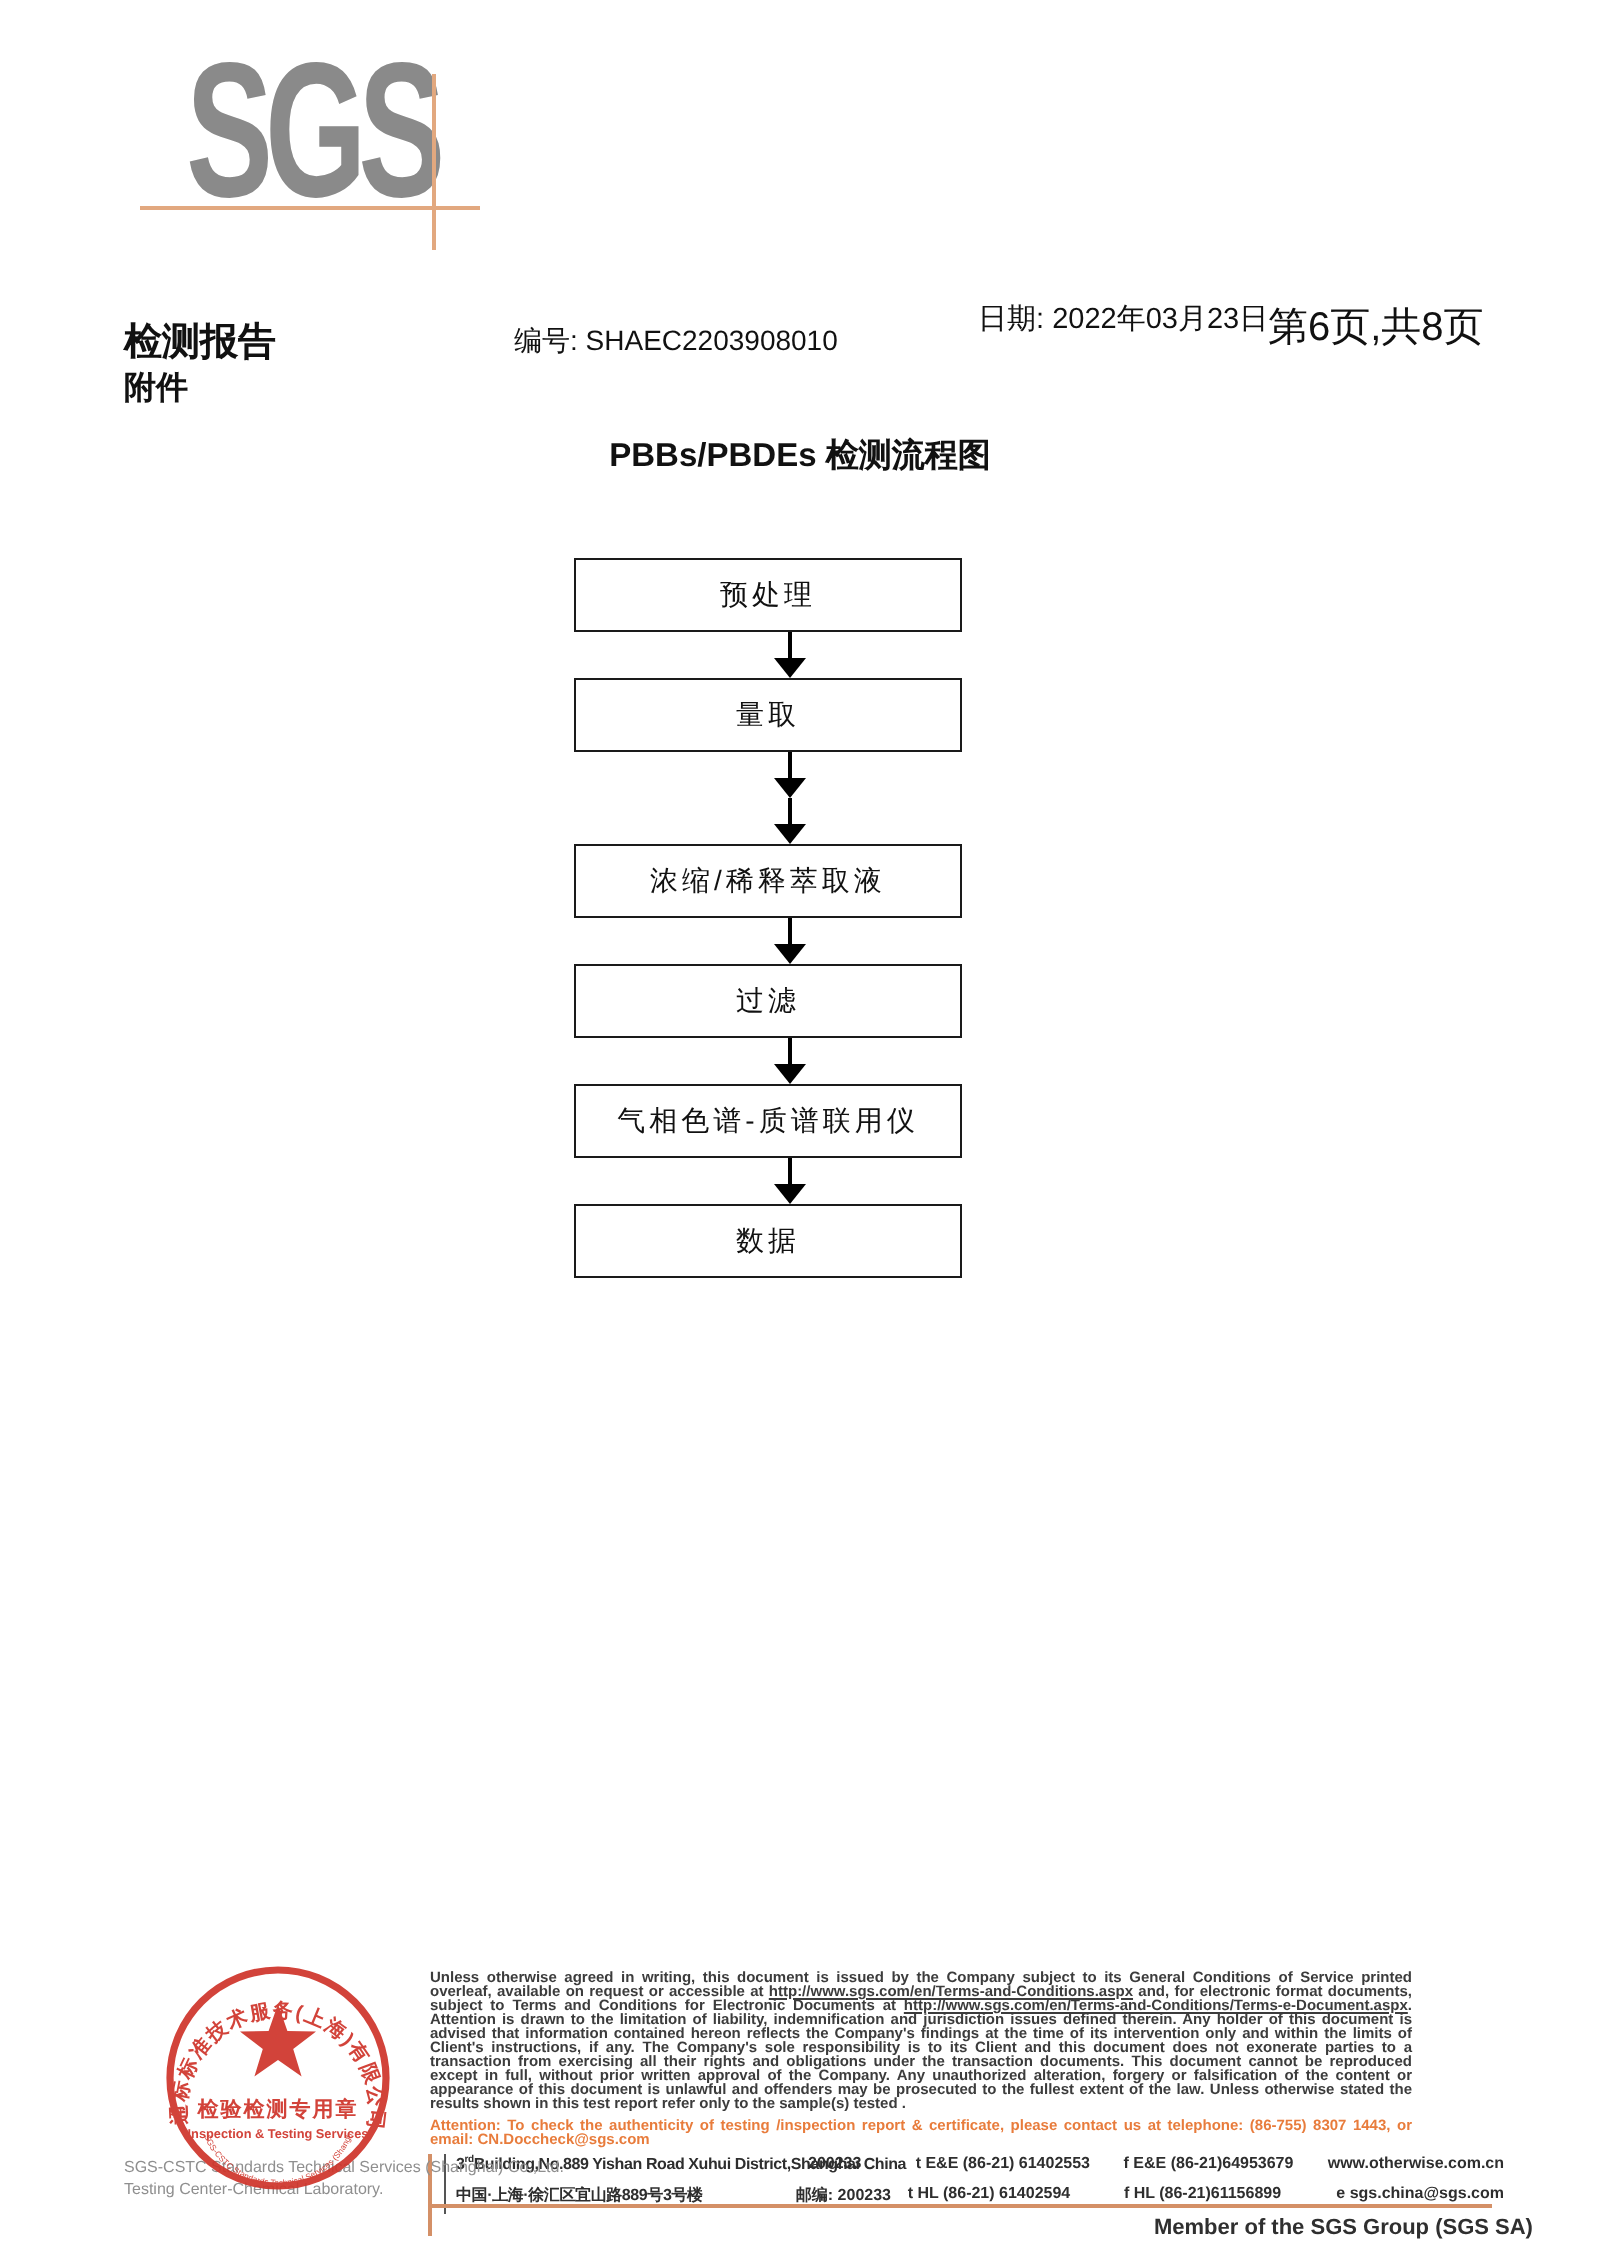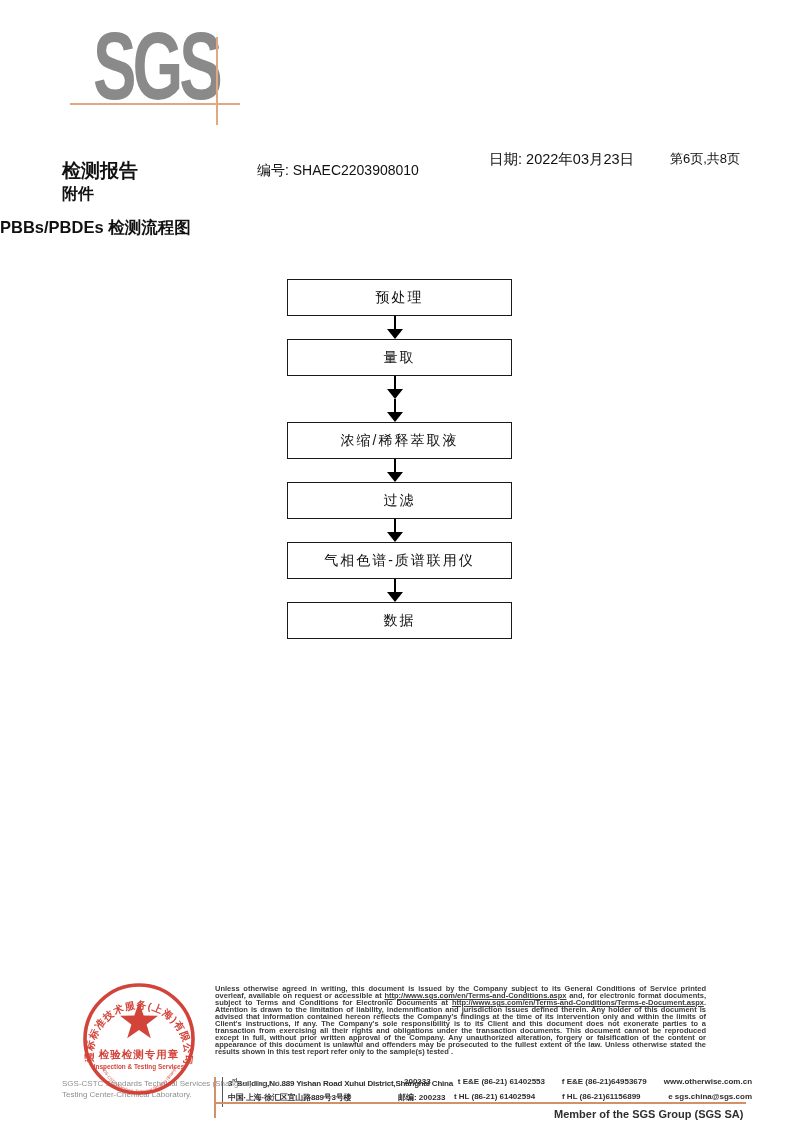--- a/index.html
+++ b/index.html
@@ -10,28 +10,28 @@
   .logo-text{position:absolute;left:93px;top:18px;font-size:96px;font-weight:bold;
              color:#8a8a8a;letter-spacing:-6px;line-height:1;transform:scaleX(.68);
              transform-origin:left top;}
   .logo-hline{position:absolute;left:70px;top:103px;width:170px;height:2px;background:#e2a87f;}
   .logo-vline{position:absolute;left:216px;top:37px;width:2px;height:88px;background:#e2a87f;}
 
   
   .report-title{position:absolute;left:62px;top:146px;font-size:19px;font-weight:bold;margin-top:12px;}
   .report-no{position:absolute;left:257px;top:150px;font-size:14px;margin-top:12px;}
   .report-date{position:absolute;left:489px;top:150px;font-size:14.5px;}
-  .page-info{position:absolute;left:634px;top:150px;font-size:13px;margin-left:36px;}
+  .page-info{position:absolute;left:634px;top:150px;font-size:20px;}
   .attachment{position:absolute;left:62px;top:184px;font-size:16px;font-weight:bold;}
 
   
-  .chart-title{position:absolute;left:0;top:217px;width:800px;text-align:left;
+  .chart-title{position:absolute;left:0;top:217px;width:800px;text-align:center;
                font-size:16.5px;font-weight:bold;}
   .flow{position:absolute;left:287px;top:279px;width:216px;}
-  .flow-box{box-sizing:border-box;width:225px;height:37px;border:1px solid #1a1a1a;
+  .flow-box{box-sizing:border-box;width:194px;height:37px;border:1px solid #1a1a1a;
             display:flex;align-items:center;justify-content:center;font-size:14px;
             letter-spacing:2px;background:#fff;}
   .flow-arrow{position:relative;height:23px;}
   .flow-arrow .shaft{position:absolute;left:107px;top:0;width:2px;height:14px;background:#000;}
   .flow-arrow .head{position:absolute;left:100px;bottom:0;width:0;height:0;
             border-left:8px solid transparent;border-right:8px solid transparent;
             border-top:10px solid #000;}
 
   
   .company-lines{position:absolute;left:62px;top:1078px;font-size:8px;color:#8f8f8f;
@@ -49,21 +49,21 @@
   .addr-row{display:flex;align-items:flex-start;height:15px;white-space:nowrap;font-weight:bold;}
   .addr-street{width:176px;letter-spacing:-0.2px;}
   .addr-postal{width:58px;}
   .addr-tel{width:112px;}
   .addr-fax{width:110px;}
   .addr-extra{flex:1;}
   .addr-sup{font-size:5px;vertical-align:super;}
 
   .rule-h{position:absolute;left:214px;top:1102px;width:532px;height:2px;background:#d49067;}
   .rule-v{position:absolute;left:214px;top:1077px;width:2px;height:41px;background:#d49067;}
-  .member{position:absolute;left:526px;top:1108px;font-size:11px;font-weight:bold;color:#2f2f2f;padding-left:28px;}
+  .member{position:absolute;left:549px;top:1108px;font-size:11px;font-weight:bold;color:#2f2f2f;padding-left:28px;}
 </style>
 </head>
 <body>
 
 <div class="page">
 
   <div class="logo-text">SGS</div>
   <div class="logo-hline"></div>
   <div class="logo-vline"></div>
 
@@ -124,20 +124,21 @@
     <polygon fill="#cf342a" points="67,20 71.7,33.5 86,33.8 74.6,42.5 78.8,56.2 67,48 55.2,56.2 59.4,42.5 48,33.8 62.3,33.5"></polygon>
     <text x="67" y="76" text-anchor="middle" font-size="10.5" font-weight="bold" fill="#cf342a" letter-spacing="1">检验检测专用章</text>
     <text x="67" y="87" text-anchor="middle" font-size="6.4" font-weight="bold" fill="#cf342a">Inspection &amp; Testing Services</text>
     <text font-size="4.2" fill="#cf342a">
       <textPath href="#arcBottom" startOffset="0">SGS-CSTC Standards Technical Services (Shanghai) Co.,Ltd.</textPath>
     </text>
   </svg>
 
   <div class="disclaimer"><span>Unless otherwise agreed in writing, this document is issued by the Company subject to its General Conditions of Service printed overleaf, available on request or accessible at </span><span class="url">http://www.sgs.com/en/Terms-and-Conditions.aspx</span><span> and, for electronic format documents, subject to Terms and Conditions for Electronic Documents at </span><span class="url">http://www.sgs.com/en/Terms-and-Conditions/Terms-e-Document.aspx</span><span>. Attention is drawn to the limitation of liability, indemnification and jurisdiction issues defined therein. Any holder of this document is advised that information contained hereon reflects the Company's findings at the time of its intervention only and within the limits of Client's instructions, if any. The Company's sole responsibility is to its Client and this document does not exonerate parties to a transaction from exercising all their rights and obligations under the transaction documents. This document cannot be reproduced except in full, without prior written approval of the Company. Any unauthorized alteration, forgery or falsification of the content or appearance of this document is unlawful and offenders may be prosecuted to the fullest extent of the law. Unless otherwise stated the results shown in this test report refer only to the sample(s) tested .</span></div>
 
+  <div class="attention">Attention: To check the authenticity of testing /inspection report &amp; certificate, please contact us at telephone: (86-755) 8307 1443, or email: CN.Doccheck@sgs.com</div>
 
   <div class="address-block">
     <div class="addr-row">
       <span class="addr-street"><span>3</span><span class="addr-sup">rd</span><span>Building,No.889 Yishan Road Xuhui District,Shanghai China</span></span>
       <span class="addr-postal">200233</span>
       <span class="addr-tel">t E&amp;E (86-21) 61402553</span>
       <span class="addr-fax">f E&amp;E (86-21)64953679</span>
       <span class="addr-extra">www.otherwise.com.cn</span>
     </div>
     <div class="addr-row">

